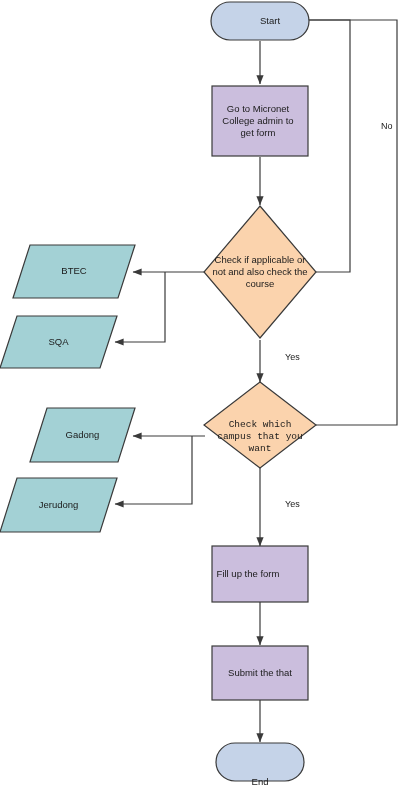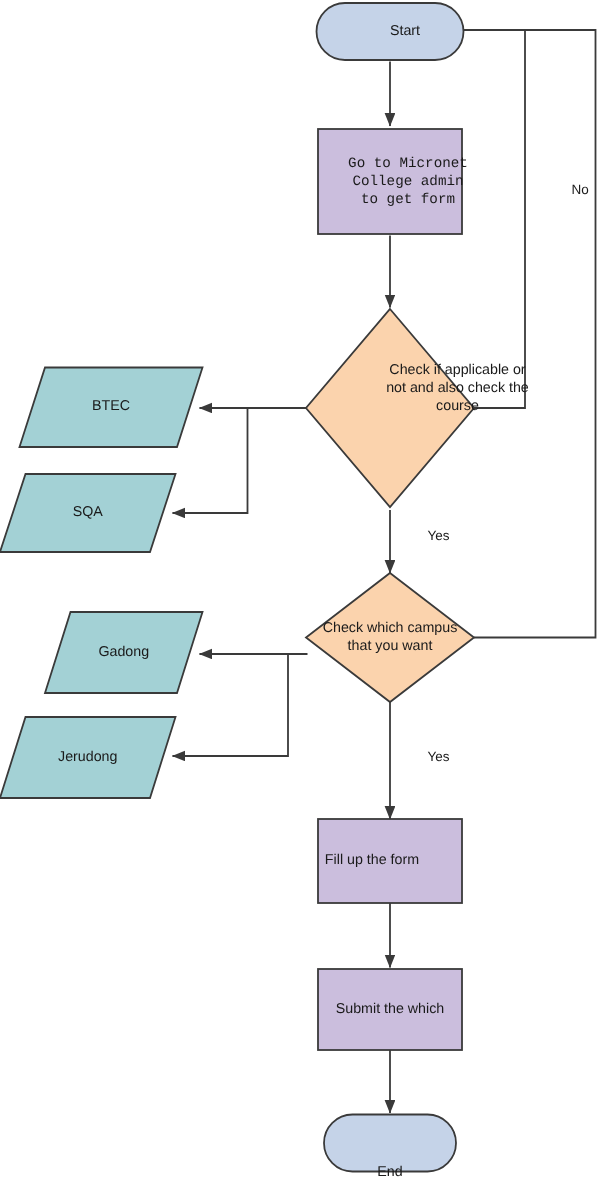--- a/index.html
+++ b/index.html
@@ -89,37 +89,37 @@
 
     <rect x="212" y="546" width="96" height="56" fill="#cbbedd" stroke="#3a3a3a" stroke-width="1.2"></rect>
 
     <rect x="212" y="646" width="96" height="54" fill="#cbbedd" stroke="#3a3a3a" stroke-width="1.2"></rect>
 
     <rect x="216" y="743" width="88" height="38" rx="19" ry="19" fill="#c5d3e8" stroke="#3a3a3a" stroke-width="1.2"></rect>
   </svg>
 
   <div class="node-label" style="left:211px; top:2px; width:98px; height:38px;padding-left:20px;">Start</div>
 
-  <div class="node-label" style="left:230px; top:86px; width:84px; height:70px;font-family:Liberation Mono, monospace;">Go to Micronet College admin to get form</div>
+  <div class="node-label" style="left:216px; top:86px; width:84px; height:70px;">Go to Micronet College admin to get form</div>
 
-  <div class="node-label" style="left:209px; top:230px; width:102px; height:58px;margin-left:45px;">Check if applicable or not and also check the course</div>
+  <div class="node-label" style="left:209px; top:243px; width:102px; height:58px;">Check if applicable or not and also check the course</div>
 
   <div class="node-label" style="left:13px; top:245px; width:122px; height:53px;">BTEC</div>
 
   <div class="node-label" style="left:0px; top:316px; width:117px; height:52px;">SQA</div>
 
-  <div class="node-label" style="left:214px; top:404px; width:92px; height:42px;">Check which campus that you want</div>
+  <div class="node-label" style="left:214px; top:416px; width:92px; height:42px;font-family:Liberation Mono, monospace;">Check which campus that you want</div>
 
   <div class="node-label" style="left:30px; top:408px; width:105px; height:54px;">Gadong</div>
 
   <div class="node-label" style="left:0px; top:478px; width:117px; height:54px;">Jerudong</div>
 
   <div class="node-label" style="left:212px; top:546px; width:72px; height:56px;">Fill up the form</div>
 
-  <div class="node-label" style="left:212px; top:646px; width:96px; height:54px;">Submit the which</div>
+  <div class="node-label" style="left:212px; top:646px; width:96px; height:54px;">Submit the that</div>
 
   <div class="node-label" style="left:216px; top:743px; width:88px; height:38px;margin-top:20px;">End</div>
 
   <div class="edge-label" style="left:341px; top:121px;">No</div>
 
   <div class="edge-label" style="left:388px; top:214px;">No</div>
 
   <div class="edge-label" style="left:245px; top:352px;">Yes</div>
 
   <div class="edge-label" style="left:245px; top:499px;">Yes</div>

